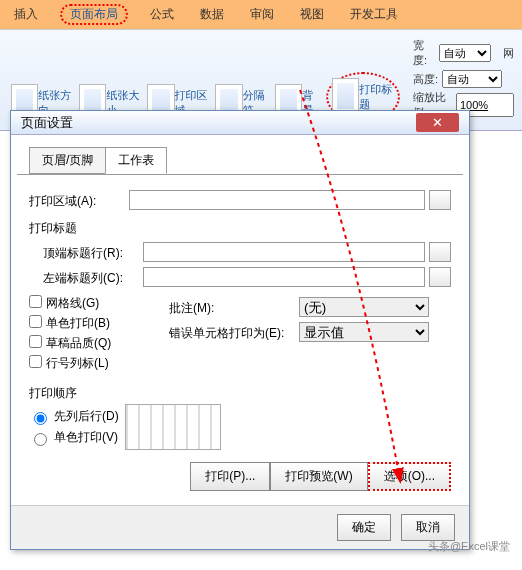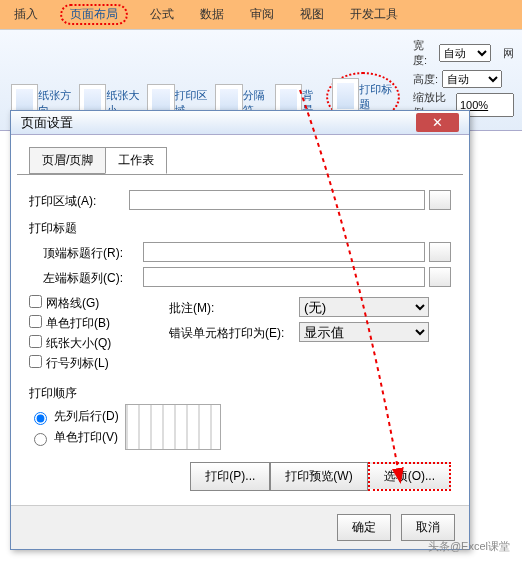--- a/index.html
+++ b/index.html
@@ -130,21 +130,21 @@
         <label class="chk">
             <input type="checkbox" style="">
             <span>网格线(G)</span>
           </label>
         <label class="chk">
             <input type="checkbox" style="">
             <span>单色打印(B)</span>
           </label>
         <label class="chk">
             <input type="checkbox" style="">
-            <span>纸张大小(Q)</span>
+            <span>草稿品质(Q)</span>
           </label>
         <label class="chk">
             <input type="checkbox" style="">
             <span>行号列标(L)</span>
           </label>
       </div>
       <div class="right">
         <div class="row">
             <span class="lbl">批注(M):</span>
             <select class="sel"><option>(无)</option></select>

